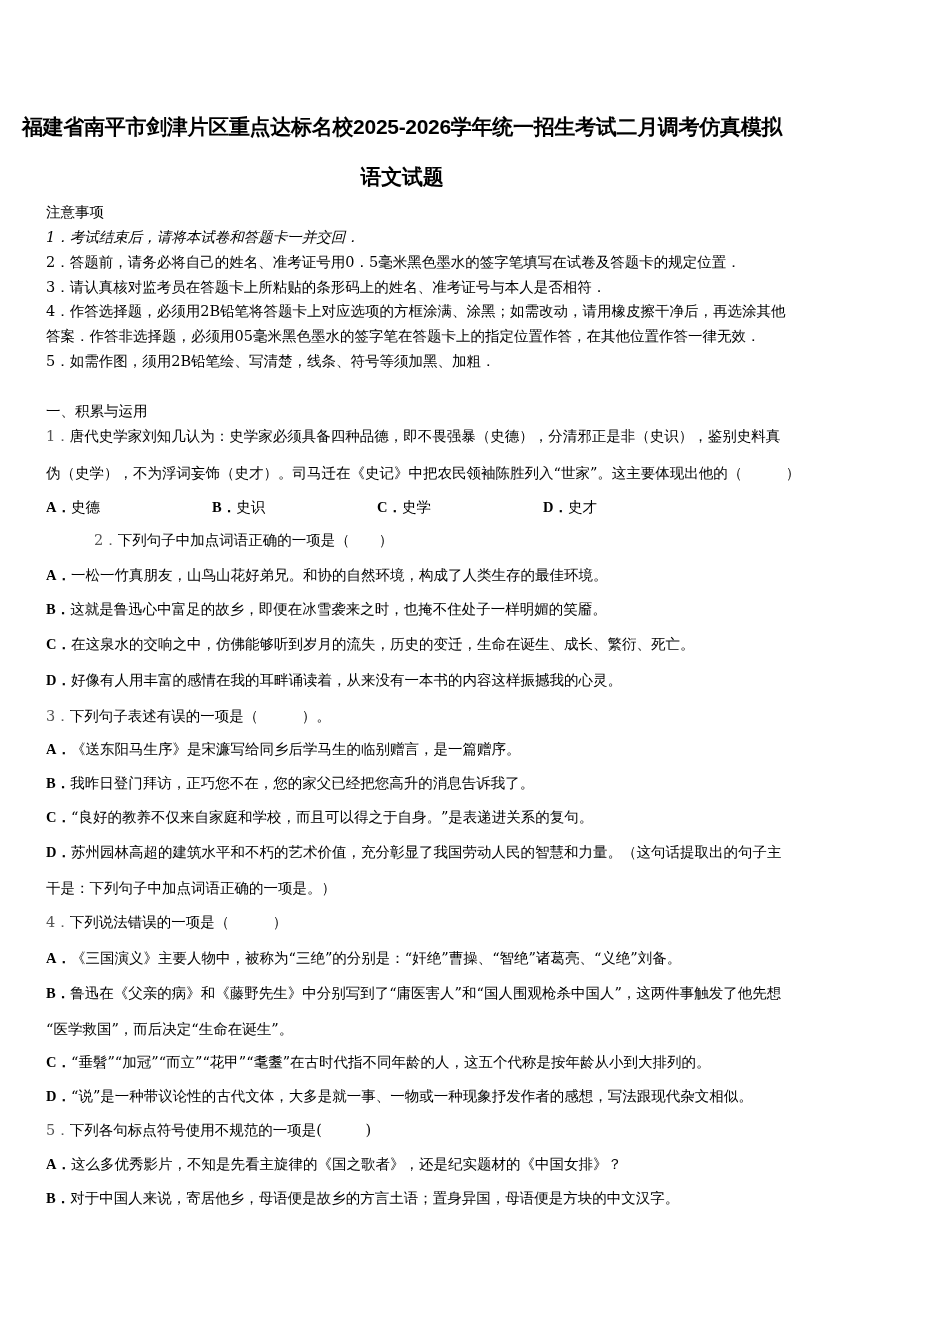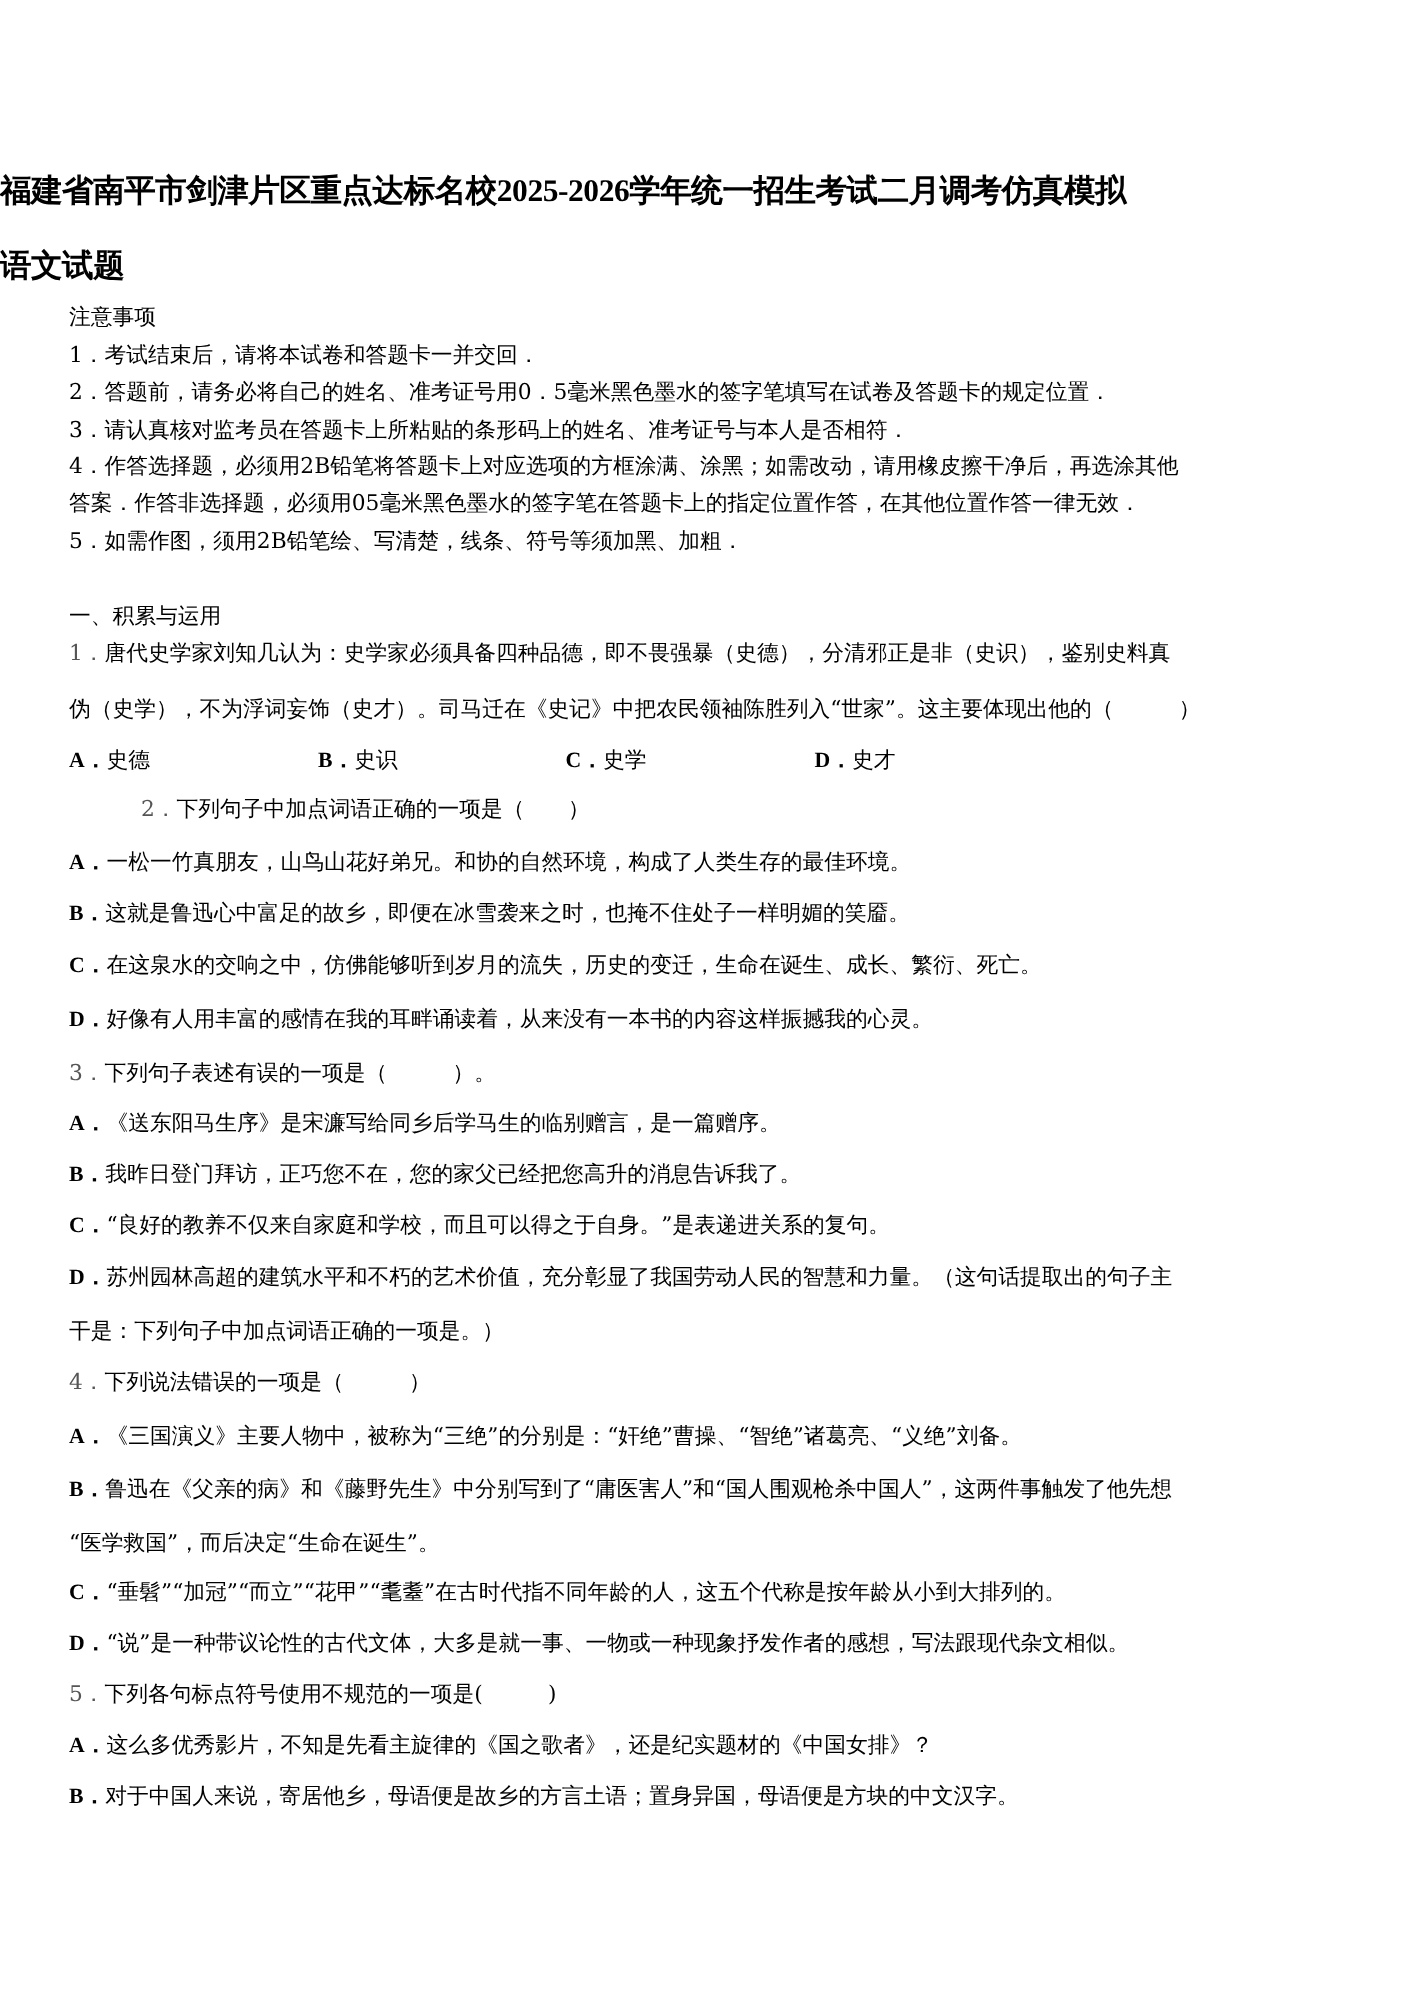--- a/index.html
+++ b/index.html
@@ -1,34 +1,34 @@
 <!DOCTYPE html>
 <html><head>
 <meta charset="utf-8">
 <style>
   html, body { margin: 0; padding: 0; background: #ffffff; }
   body { width: 950px; height: 1344px; position: relative; overflow: hidden;
          font-family: "DejaVu Serif", "Liberation Serif", serif; color: #000; }
-  .title { position: absolute; left: 0; width: 804px; 
-           font-family: Liberation Serif, serif; font-weight: bold;
+  .title { position: absolute; left: 0; width: 804px; text-align: center;
+           font-family: Liberation Sans, sans-serif; font-weight: bold;
            font-size: 21px; letter-spacing: -0.3px; }
   .line { position: absolute; left: 46px; font-size: 14.5px; white-space: nowrap; line-height: 20px; }
   .qnum { color: #555; }
   .opt-letter { font-weight: bold; font-family: "Liberation Serif", serif; }
   .opts-row { position: absolute; left: 46px; font-size: 14.5px; white-space: nowrap; line-height: 20px; }
   .opts-row span.opt { position: absolute; white-space: nowrap; }
 </style>
 </head>
 <body>
 
 <div class="title" style="top:113px;">福建省南平市剑津片区重点达标名校2025-2026学年统一招生考试二月调考仿真模拟</div>
 <div class="title" style="top:163px;">语文试题</div>
 
 <div class="line" style="top:202px;">注意事项</div>
-<div class="line" style="top:227px;">1．考试结束后，请将本试卷和答题卡一并交回．</div>
+<div class="line" style="top:227px;font-style:italic;">1．考试结束后，请将本试卷和答题卡一并交回．</div>
 <div class="line" style="top:252px;">2．答题前，请务必将自己的姓名、准考证号用0．5毫米黑色墨水的签字笔填写在试卷及答题卡的规定位置．</div>
 <div class="line" style="top:277px;">3．请认真核对监考员在答题卡上所粘贴的条形码上的姓名、准考证号与本人是否相符．</div>
 <div class="line" style="top:301px;">4．作答选择题，必须用2B铅笔将答题卡上对应选项的方框涂满、涂黑；如需改动，请用橡皮擦干净后，再选涂其他</div>
 <div class="line" style="top:326px;">答案．作答非选择题，必须用05毫米黑色墨水的签字笔在答题卡上的指定位置作答，在其他位置作答一律无效．</div>
 <div class="line" style="top:351px;">5．如需作图，须用2B铅笔绘、写清楚，线条、符号等须加黑、加粗．</div>
 
 <div class="line" style="top:401px;">一、积累与运用</div>
 
 <div class="line" style="top:426px;">
   <span class="qnum">1．</span><span>唐代史学家刘知几认为：史学家必须具备四种品德，即不畏强暴（史德），分清邪正是非（史识），鉴别史料真</span>

